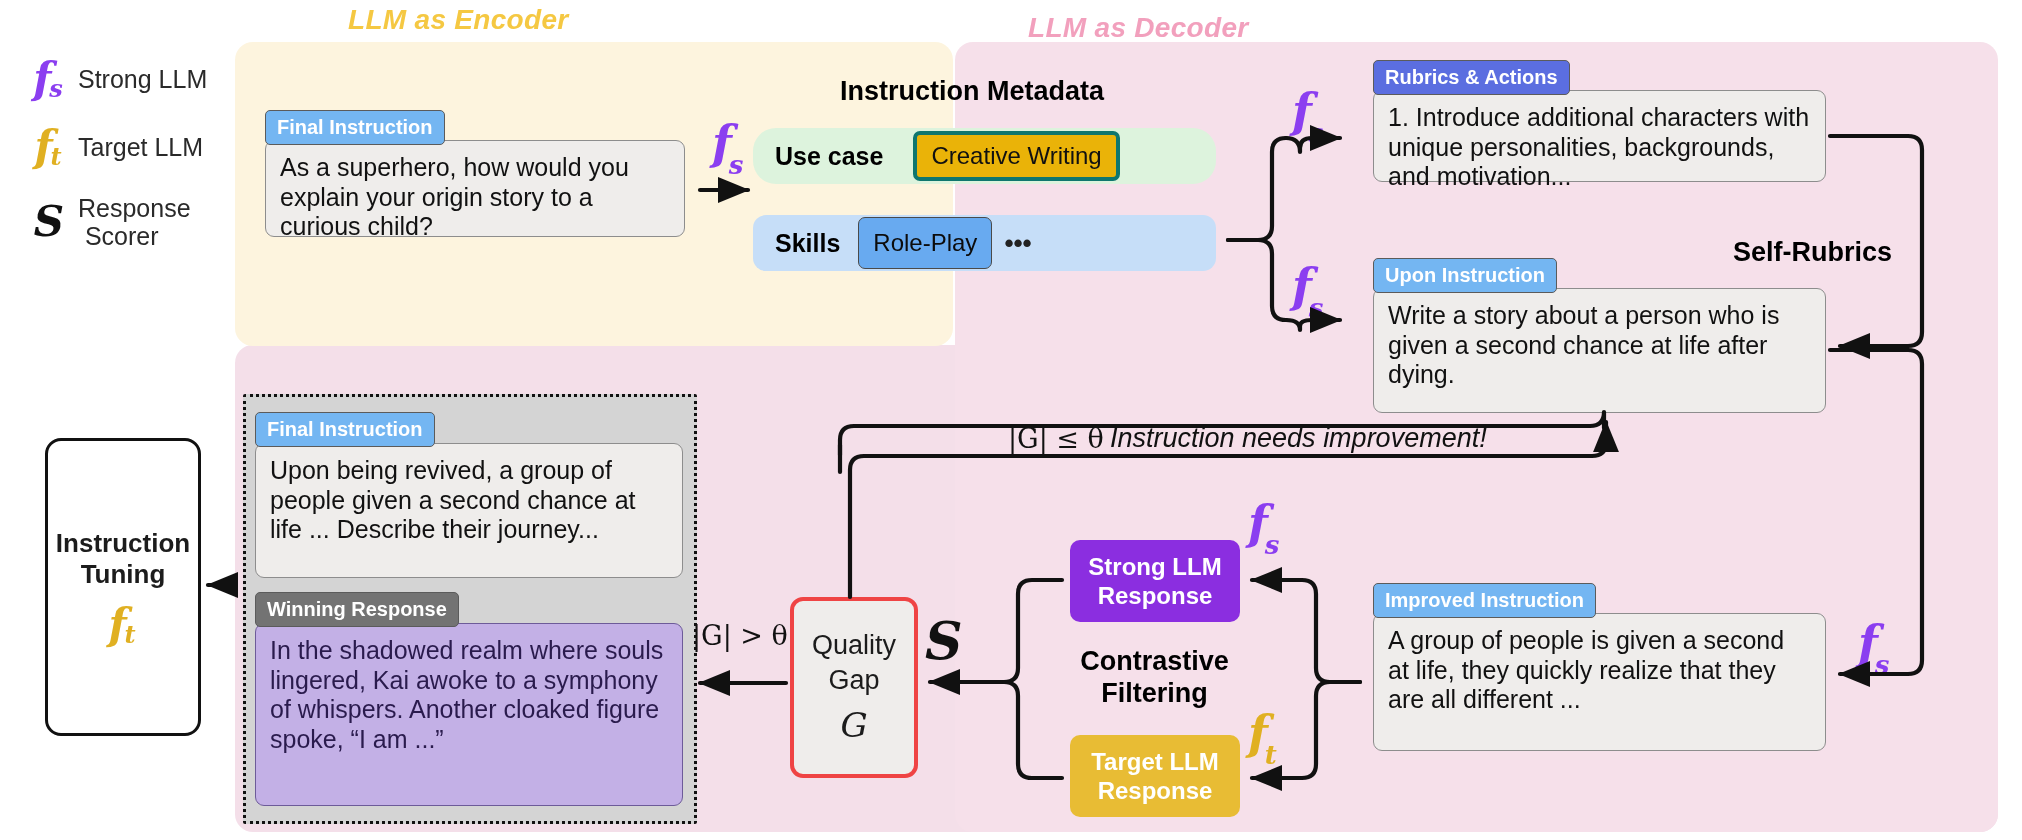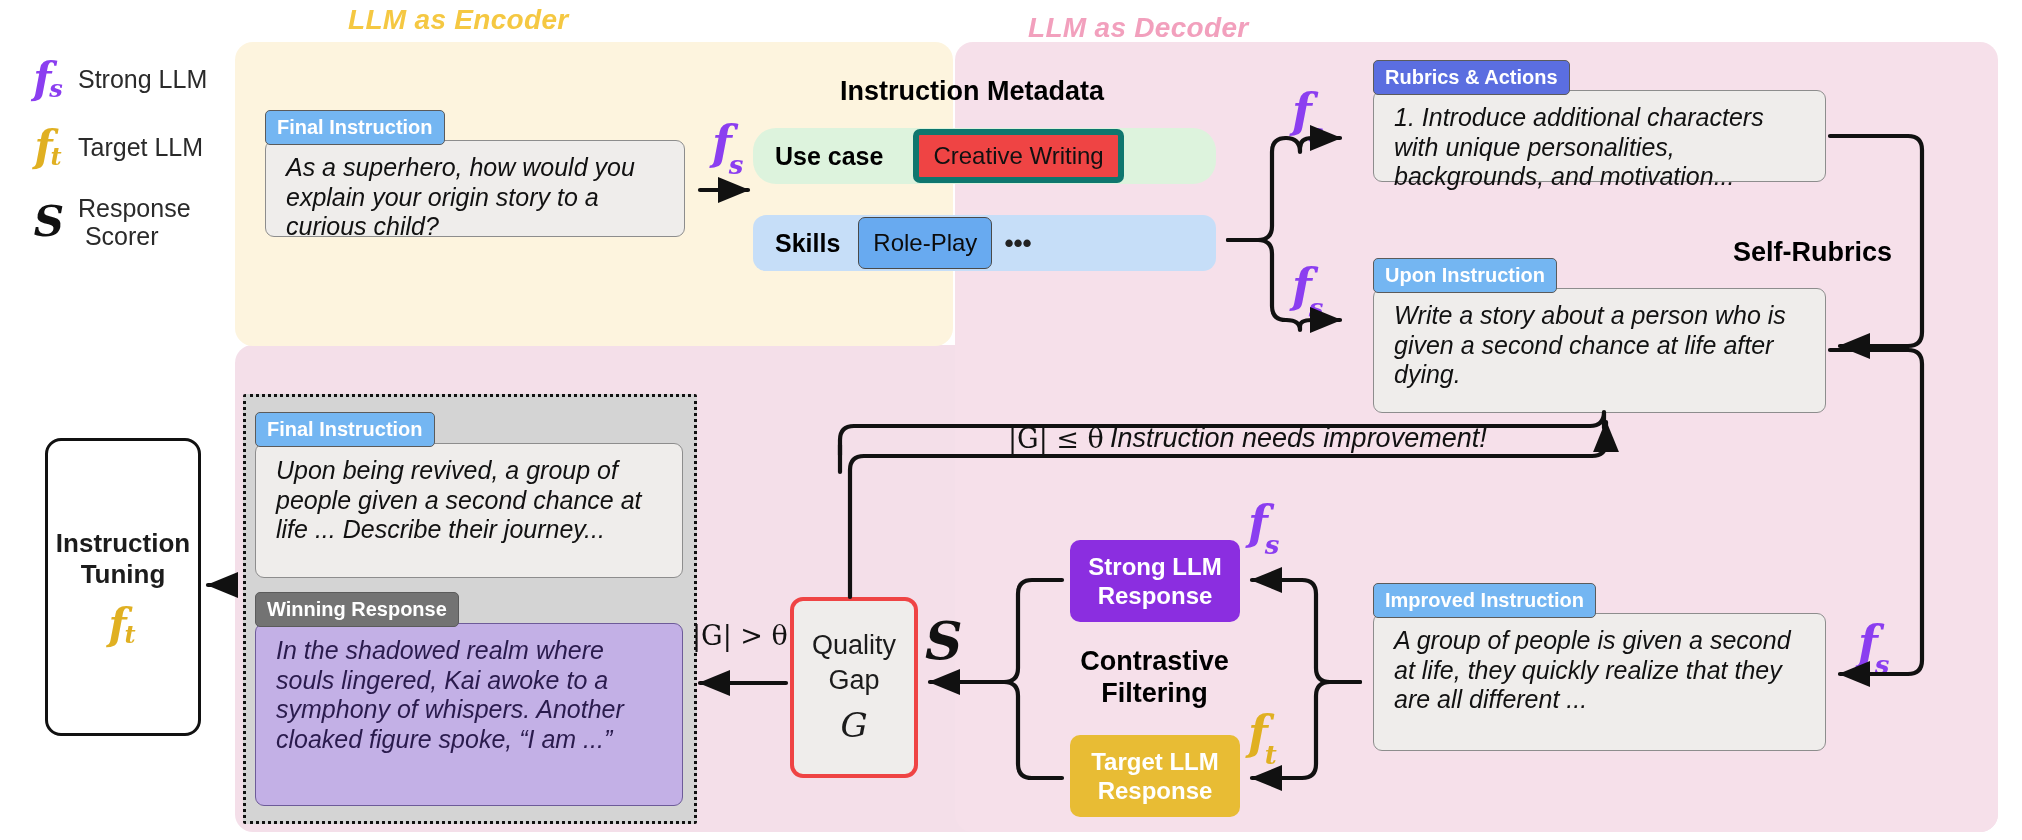--- a/index.html
+++ b/index.html
@@ -32,33 +32,33 @@
   .legend-lbl{font-size:25px;line-height:1.12;color:#2a2a2a;}
 
   
   .tag{position:absolute;color:#fff;font-weight:bold;font-size:20px;
        padding:5px 11px;border-radius:5px;border:1px solid #5b5b5b;
        white-space:nowrap;z-index:5;}
   .tag.blue{background:#74b6f2;}
   .tag.indigo{background:#5b6ee0;}
   .tag.purple{background:#737373;}
   .body{position:absolute;background:#efedeb;border:1px solid #8d8d8d;
-        border-radius:9px;font-style:italic;font-size:25px;line-height:1.18;
-        padding:12px 20px;box-sizing:border-box;color:#111;}
+        border-radius:9px;font-size:25px;line-height:1.18;
+        padding:12px 14px;box-sizing:border-box;color:#111;}
   .body.lilac{background:#c3b0e6;border-color:#6d5b99;color:#2a1b4d;}
 
   
   #seed-tag{left:265px;top:110px;}
   #seed-body{left:265px;top:140px;width:420px;height:97px;}
 
   #meta-title{left:840px;top:76px;font-size:27px;font-weight:bold;color:#000;}
   #usecase-row{left:753px;top:128px;width:463px;height:56px;background:#ddf3dd;
       border-radius:23px;display:flex;align-items:center;padding-left:22px;box-sizing:border-box;}
   #usecase-lbl{font-size:25px;font-weight:bold;color:#000;}
-  #usecase-pill{margin-left:30px;background:#ef4444;border:6px solid #0f766e;
+  #usecase-pill{margin-left:30px;background:#eab308;border:4px solid #0f766e;
       border-radius:7px;padding:7px 14px;font-size:24px;color:#111;}
   #skills-row{left:753px;top:215px;width:463px;height:56px;background:#c6def8;
       border-radius:13px;display:flex;align-items:center;padding-left:22px;box-sizing:border-box;}
   #skills-lbl{font-size:25px;font-weight:bold;color:#000;}
   .skill-pill{margin-left:18px;background:#68aaf0;border:1px solid #4a4a4a;
       border-radius:7px;padding:11px 14px;font-size:24px;color:#0c0c0c;}
   #skills-more{margin-left:12px;font-size:26px;font-weight:bold;color:#222;}
 
   #rubrics-tag{left:1373px;top:60px;}
   #rubrics-body{left:1373px;top:90px;width:453px;height:92px;}

